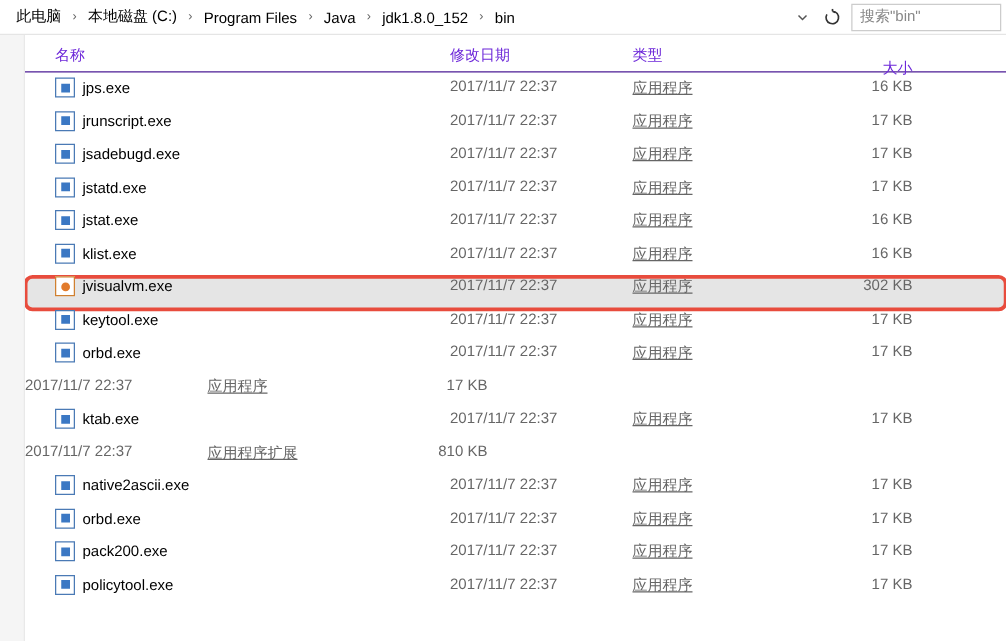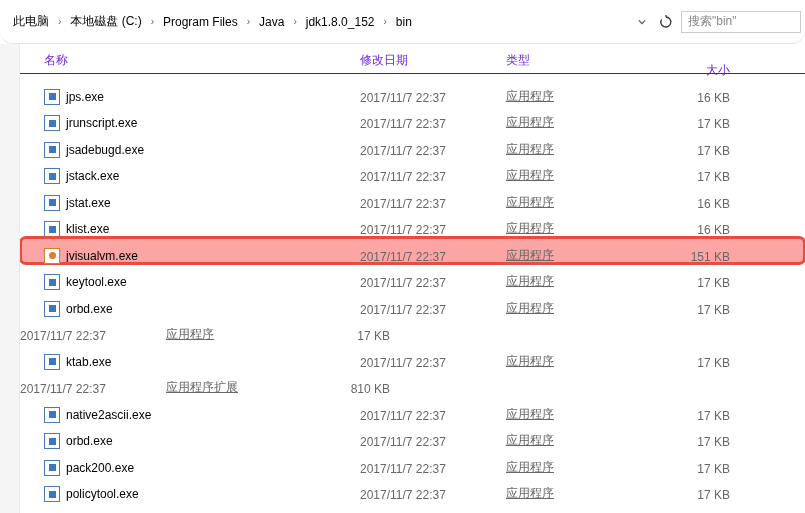--- a/index.html
+++ b/index.html
@@ -8,24 +8,23 @@
       font-size: 12px;
       background: #fff;
       color: #000;
       width: 805px;
       height: 513px;
       overflow: hidden;
     }
     .toolbar {
       display: flex;
       align-items: center;
-      height: 44px;
+      height: 28px;
       border-bottom: 1px solid #e5e5e5;
       padding: 0 4px;
-      border-radius: 13px;
     }
     .breadcrumb {
       display: flex;
       align-items: center;
       flex: 1;
       gap: 2px;
       padding-left: 6px;
     }
     .crumb { cursor: pointer; padding: 2px 3px; }
     .sep { color: #666; padding: 0 4px; font-size: 10px; }
@@ -68,39 +67,39 @@
       color: #6d28d9;
       padding-top: 4px;
     }
     .col-name { width: 340px; padding-left: 24px; }
     .col-date { width: 146px; }
     .col-type { width: 144px; }
     .col-size { width: 100px; text-align: right; padding-right: 20px; margin-top: 19px; }
     .rows { padding-top: 4px; }
     .row {
       display: flex;
-      align-items: flex-end;
+      align-items: flex-start;
       height: 26.5px;
       cursor: pointer;
       position: relative;
     }
-    .row.selected { background: #fca5a5; }
+    .row.selected { background: #e5e5e5; }
     .row.highlighted {
       outline: 3px solid #e84c3d;
       outline-offset: -2px;
       border-radius: 6px;
     }
     .cell-name {
       width: 340px;
       display: flex;
       align-items: center;
       padding-left: 24px;
       gap: 6px;
     }
-    .cell-date { width: 146px; color: #666; margin-top: 16px; }
+    .cell-date { width: 146px; color: #666; }
     .cell-type { width: 144px; color: #666; text-decoration: underline; }
     .cell-size { width: 100px; text-align: right; color: #666; padding-right: 20px; }
     .icon-exe-wrap {
       width: 16px; height: 16px;
       position: relative;
       flex-shrink: 0;
     }
     .icon-exe {
       width: 16px; height: 16px;
       border: 1px solid #4a7ab5;
@@ -222,21 +221,21 @@
           <div class="cell-type">应用程序</div>
           <div class="cell-size">17 KB</div>
         </div>
         <div class="row">
           <div class="cell-name">
             <div class="icon-exe-wrap">
               <div class="icon-exe">
                 <div class="icon-exe-inner"></div>
               </div>
             </div>
-            <span>jstack.exe</span>
+            <span>jstatd.exe</span>
           </div>
           <div class="cell-date">2017/11/7 22:37</div>
           <div class="cell-type">应用程序</div>
           <div class="cell-size">17 KB</div>
         </div>
         <div class="row">
           <div class="cell-name">
             <div class="icon-exe-wrap">
               <div class="icon-exe">
                 <div class="icon-exe-inner"></div>
@@ -265,21 +264,21 @@
           <div class="cell-name">
             <div class="icon-exe-wrap">
               <div class="icon-jvm">
                 <div class="icon-jvm-inner"></div>
               </div>
             </div>
             <span>jvisualvm.exe</span>
           </div>
           <div class="cell-date">2017/11/7 22:37</div>
           <div class="cell-type">应用程序</div>
-          <div class="cell-size">151 KB</div>
+          <div class="cell-size">302 KB</div>
         </div>
         <div class="row">
           <div class="cell-name">
             <div class="icon-exe-wrap">
               <div class="icon-exe">
                 <div class="icon-exe-inner"></div>
               </div>
             </div>
             <span>keytool.exe</span>
           </div>

